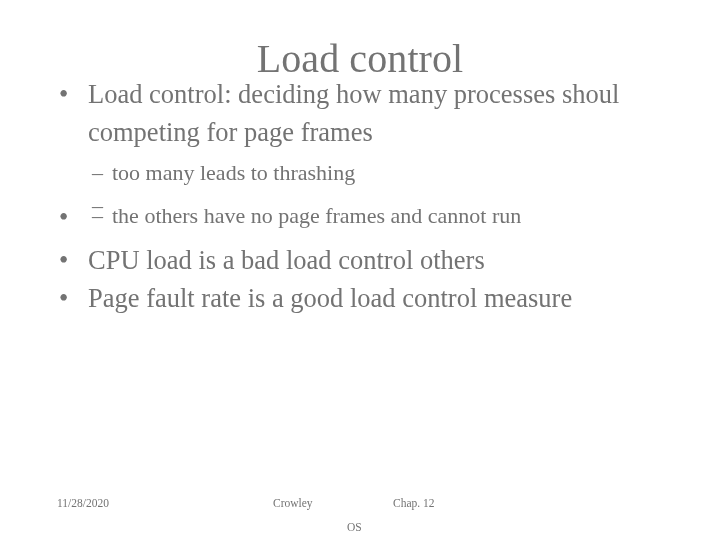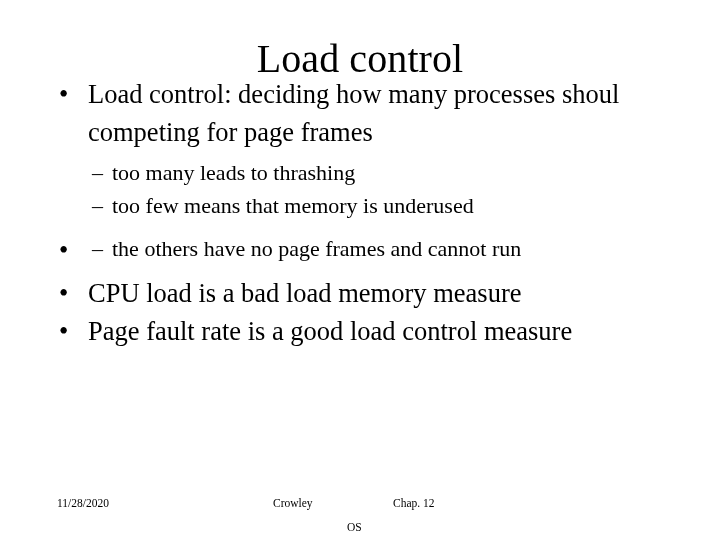--- a/index.html
+++ b/index.html
@@ -7,21 +7,21 @@
     padding: 0;
     background: #ffffff;
   }
   #slide {
     position: relative;
     width: 620px;
     height: 540px;
     background: #ffffff;
     overflow: hidden;
     font-family: "Liberation Serif", "DejaVu Serif", serif;
-    color: #000000;
+    color: #737373;
     -webkit-font-smoothing: none;
   }
 
   
   #slide-title {
     position: absolute;
     left: 0;
     top: 9px;
     width: 720px;
     text-align: center;
@@ -121,35 +121,34 @@
       <span class="txt">Load control: deciding how many processes should be competing for page frames</span>
     </div>
 
     <div class="bullet-row lvl2 sp-before-lvl2-group">
       <span class="marker">–</span>
       <span class="txt">too many leads to thrashing</span>
     </div>
 
     <div class="bullet-row lvl2 sp-tight">
       <span class="marker">–</span>
-      <span class="txt">too few means that memory is underused</span>
     </div>
 
     <div class="bullet-row lvl1 sp-before-lvl1">
       <span class="marker">•</span>
     </div>
 
     <div class="bullet-row lvl2 sp-before-lvl2-single">
       <span class="marker">–</span>
       <span class="txt">the others have no page frames and cannot run</span>
     </div>
 
     <div class="bullet-row lvl1 sp-before-lvl1">
       <span class="marker">•</span>
-      <span class="txt">CPU load is a bad load memory measure</span>
+      <span class="txt">CPU load is a bad load control others</span>
     </div>
 
     <div class="bullet-row lvl1 sp-tight">
       <span class="marker">•</span>
       <span class="txt">Page fault rate is a good load control measure</span>
     </div>
 
   </div>
 
   <div id="footer">

